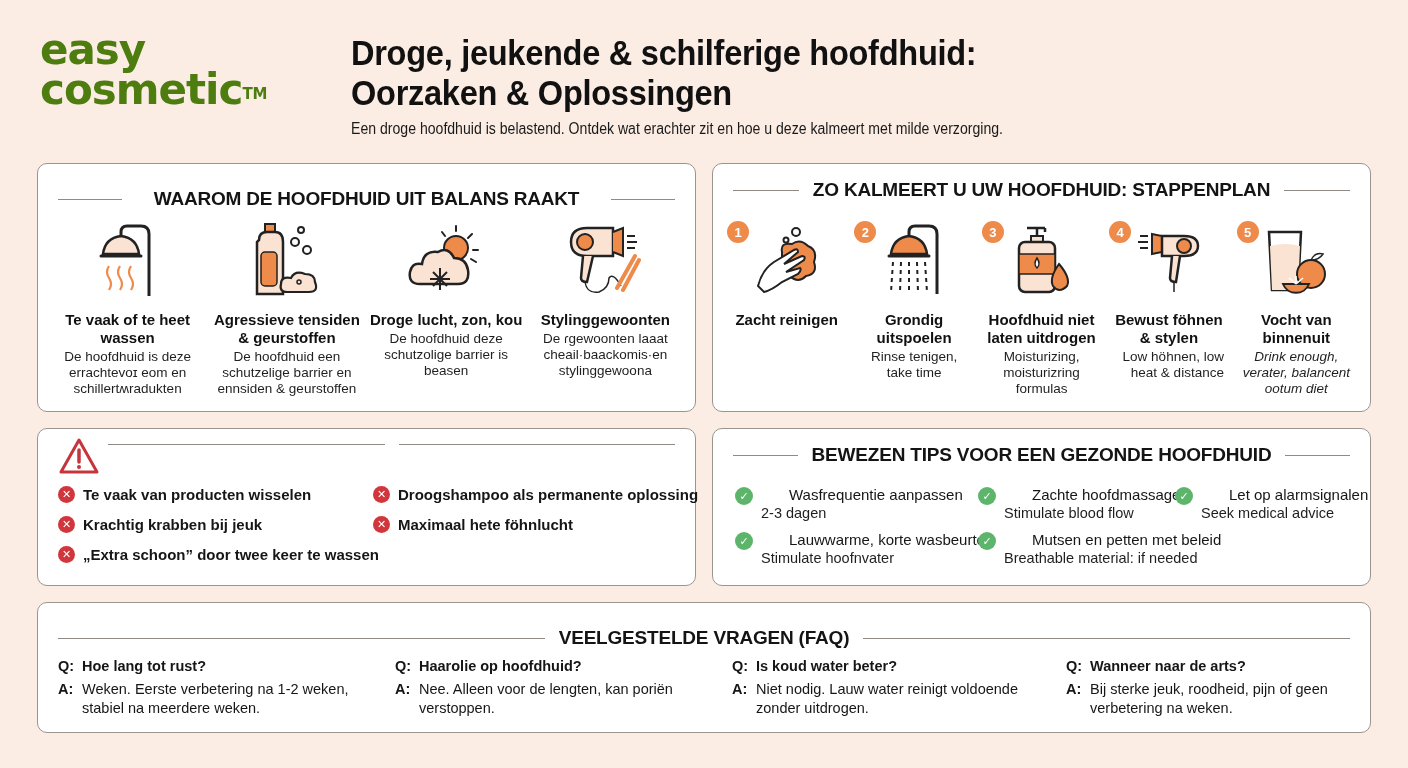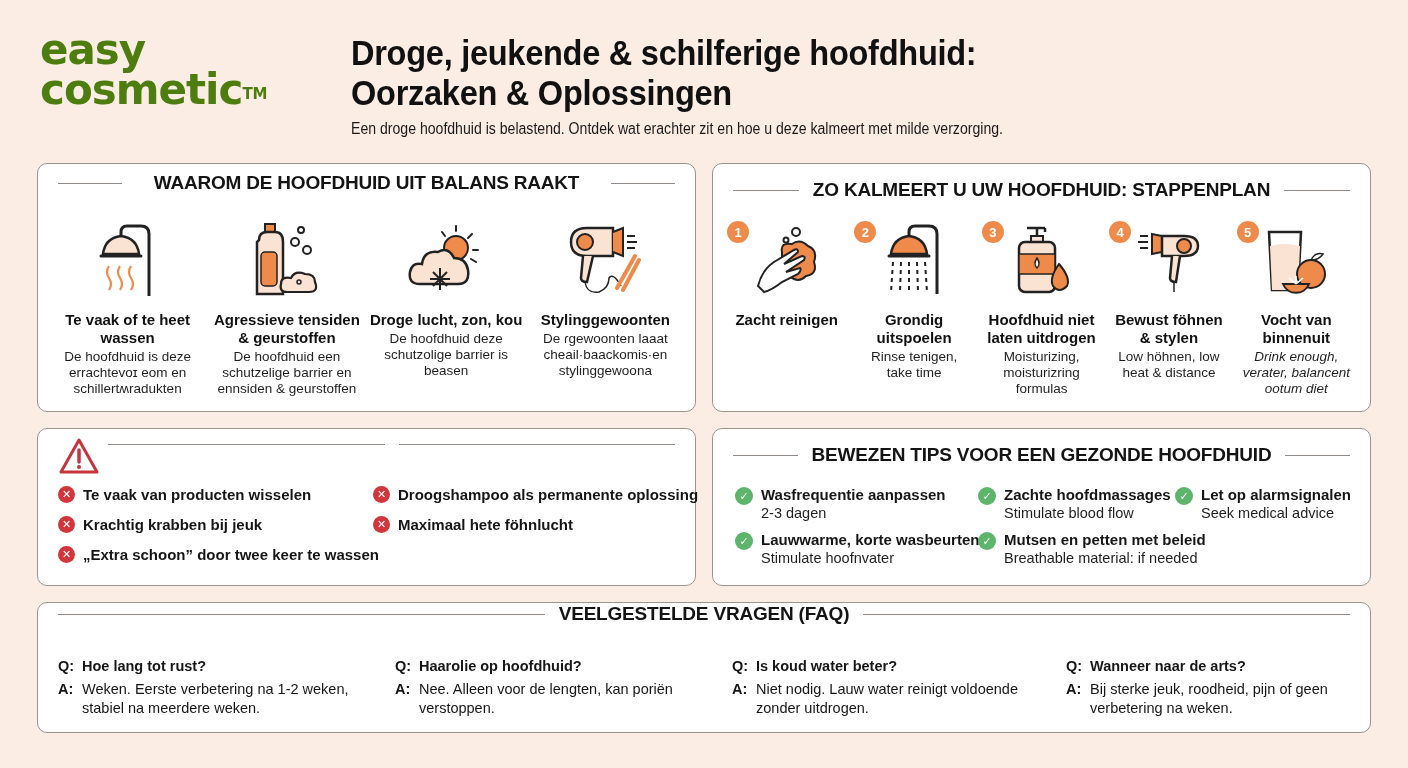--- a/index.html
+++ b/index.html
@@ -64,21 +64,21 @@
     color: #fff; font-size: 11px; font-weight: bold;
     display: flex; align-items: center; justify-content: center; flex-shrink: 0;
   }
   .tip { position: absolute; display: flex; gap: 8px; }
   .check-icon {
     width: 18px; height: 18px; border-radius: 50%; background: #5db46b;
     color: #fff; font-size: 11px; font-weight: bold;
     display: flex; align-items: center; justify-content: center; flex-shrink: 0;
     margin-top: 1px;
   }
-  .tip-title { font-weight: bold; font-size: 15px; line-height: 18px; white-space: nowrap; }
+  .tip-title { font-weight: normal; font-size: 15px; line-height: 18px; white-space: nowrap; margin-left: 28px; }
   .tip-desc { font-size: 14.5px; line-height: 18px; white-space: nowrap; color: #1f1f1f; }
   .faq { position: absolute; top: 54px; width: 300px; }
   .faq-row { display: flex; font-size: 14.5px; line-height: 19px; }
   .faq-row .lbl { width: 24px; font-weight: bold; flex-shrink: 0; }
   .faq-row.q .txt { font-weight: bold; }
   .faq-row.a { margin-top: 4px; }
 </style>
 </head>
 <body>
 
@@ -87,21 +87,21 @@
   <div><span>cosmetic</span><span class="tm">TM</span></div>
 </div>
 
 <div class="hero-title">
   <div>Droge, jeukende &amp; schilferige hoofdhuid:</div>
   <div>Oorzaken &amp; Oplossingen</div>
 </div>
 <div class="hero-sub">Een droge hoofdhuid is belastend. Ontdek wat erachter zit en hoe u deze kalmeert met milde verzorging.</div>
 
 <div class="card" style="left:37px; top:163px; width:659px; height:249px;">
-  <div class="card-head" style="top:8px;gap:32px;">
+  <div class="card-head" style="top:24px;gap:32px;">
     <div class="line"></div>
     <div class="title">WAAROM DE HOOFDHUID UIT BALANS RAAKT</div>
     <div class="line"></div>
   </div>
   <div class="cause-grid">
     <div class="cause">
       <div class="icon-box">
         <svg width="70" height="78" viewBox="0 0 70 78">
             <path d="M56 76 V14 Q56 6 48 6 H34 Q28 6 28 12 V16" fill="none" stroke="#222" stroke-width="3"></path>
             <path d="M10 34 Q12 18 28 16 Q44 18 46 34 Z" fill="#fbe3d3" stroke="#222" stroke-width="2.5"></path>
@@ -211,21 +211,21 @@
         <svg width="70" height="74" viewBox="0 0 70 74">
             <path d="M6 14 H14 M4 20 H14 M6 26 H14" stroke="#222" stroke-width="2"></path>
             <path d="M18 12 L28 14 V30 L18 32 Z" fill="#ee8a4a" stroke="#222" stroke-width="2"></path>
             <path d="M28 14 H50 Q64 14 64 24 Q64 34 50 34 H28 Z" fill="#fbe3d3" stroke="#222" stroke-width="2.5"></path>
             <circle cx="50" cy="24" r="7" fill="#ee8a4a" stroke="#222" stroke-width="2"></circle>
             <path d="M38 34 L36 56 Q36 60 42 60 L46 34" fill="#fbe3d3" stroke="#222" stroke-width="2.5"></path>
             <path d="M40 60 V70" stroke="#222" stroke-width="1.5"></path>
           </svg>
       </div>
       <div class="item-title" style="width:120px;">Bewust föhnen &amp; stylen</div>
-      <div class="item-desc" style="width:110px;">Low höhnen, low heat &amp; distance</div>
+      <div class="item-desc" style="width:110px;text-align:right;">Low höhnen, low heat &amp; distance</div>
     </div>
     <div class="step">
       <div class="badge">5</div>
       <div class="icon-box">
         <svg width="70" height="74" viewBox="0 0 70 74">
             <path d="M8 10 H40 L37 68 H11 Z" fill="#fff" stroke="#222" stroke-width="2.5"></path>
             <path d="M9 24 Q24 20 39 24 L37 68 H11 Z" fill="#fbe3d3"></path>
             <circle cx="50" cy="52" r="14" fill="#ee8a4a" stroke="#222" stroke-width="2"></circle>
             <path d="M50 38 Q54 30 62 32 Q58 38 50 38" fill="#fff" stroke="#222" stroke-width="1.5"></path>
             <path d="M22 62 A14 14 0 0 0 48 62 Z" fill="#ee8a4a" stroke="#222" stroke-width="2"></path>
@@ -311,21 +311,21 @@
   <div class="tip" style="left:462px; top:57px;">
     <span class="check-icon">✓</span>
     <div>
         <div class="tip-title">Let op alarmsignalen</div>
         <div class="tip-desc">Seek medical advice</div>
       </div>
   </div>
 </div>
 
 <div class="card" style="left:37px; top:602px; width:1334px; height:131px;">
-  <div class="card-head" style="top:0;text-align:right;">
+  <div class="card-head" style="top:24px;text-align:right;">
     <div class="line"></div>
     <div class="title">VEELGESTELDE VRAGEN (FAQ)</div>
     <div class="line"></div>
   </div>
   <div class="faq" style="left:20px;">
     <div class="faq-row q">
         <span class="lbl">Q:</span>
         <span class="txt">Hoe lang tot rust?</span>
       </div>
     <div class="faq-row a">

